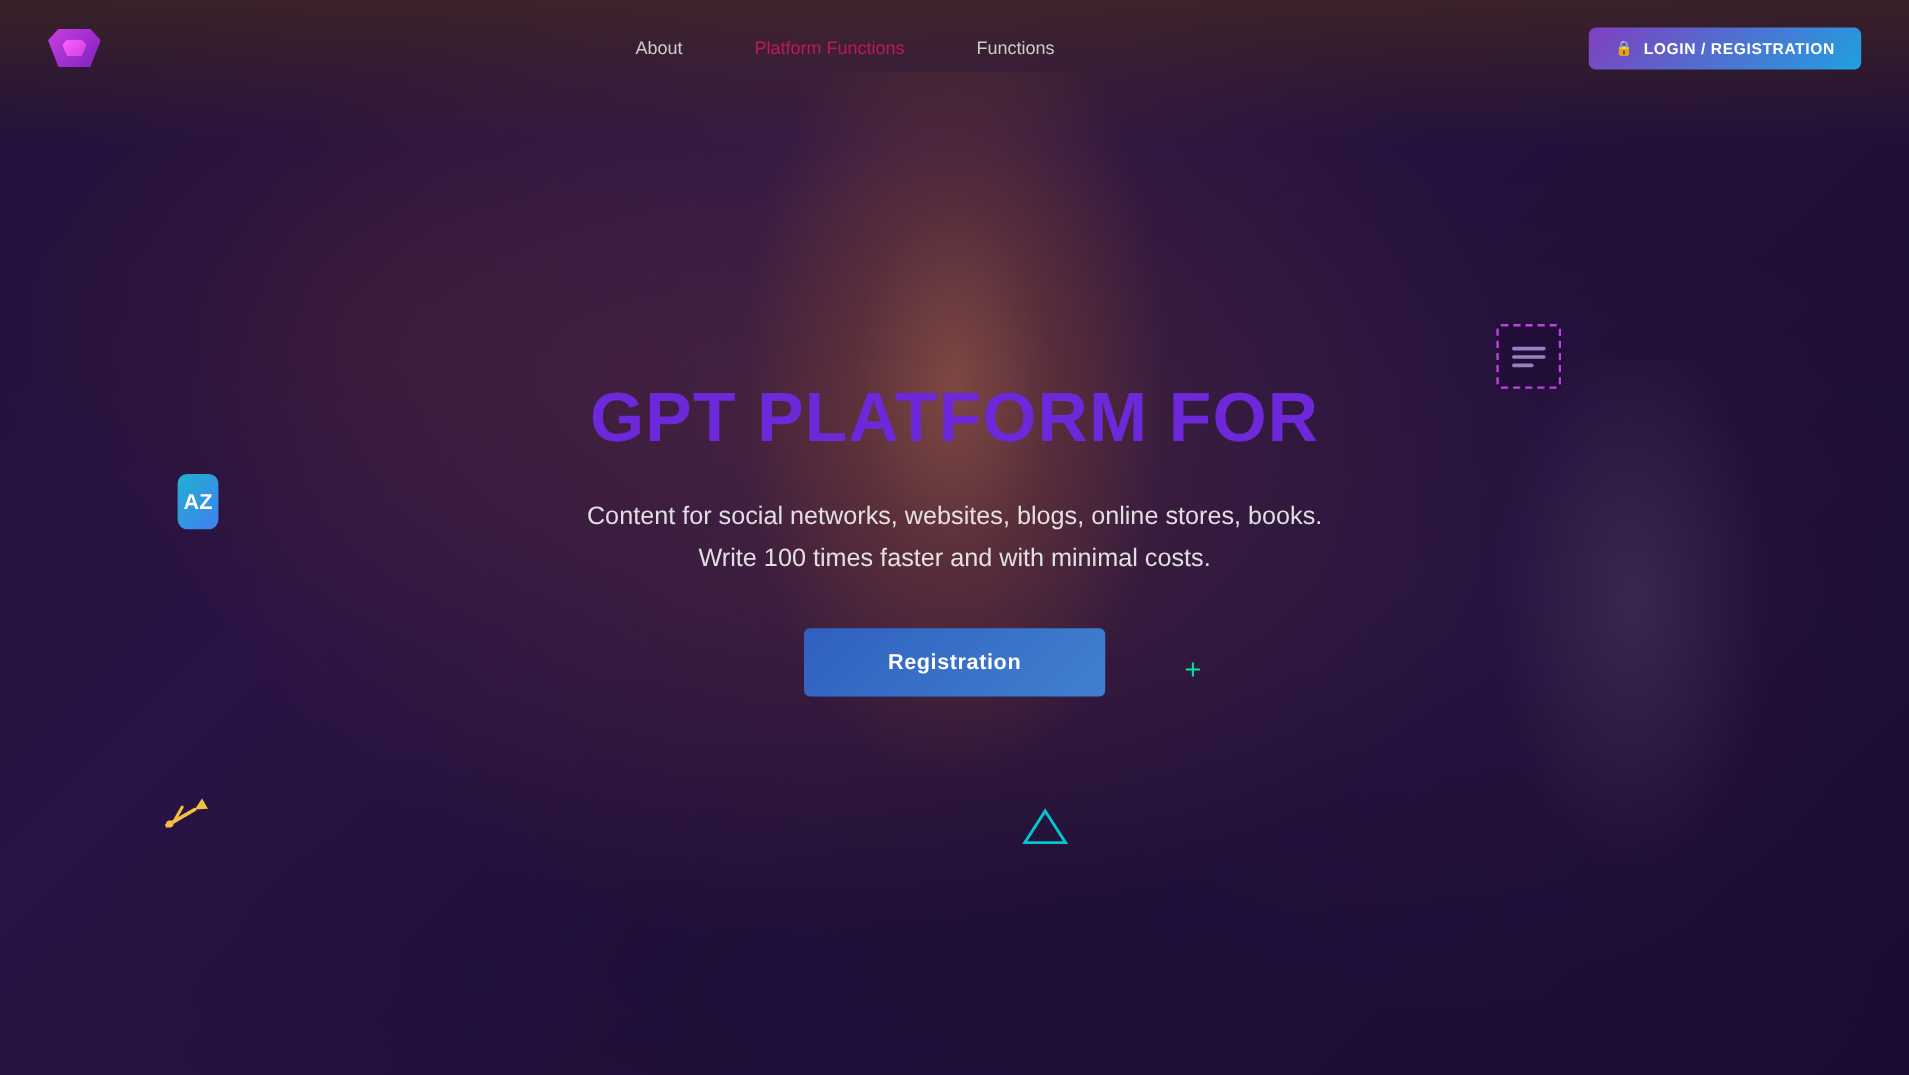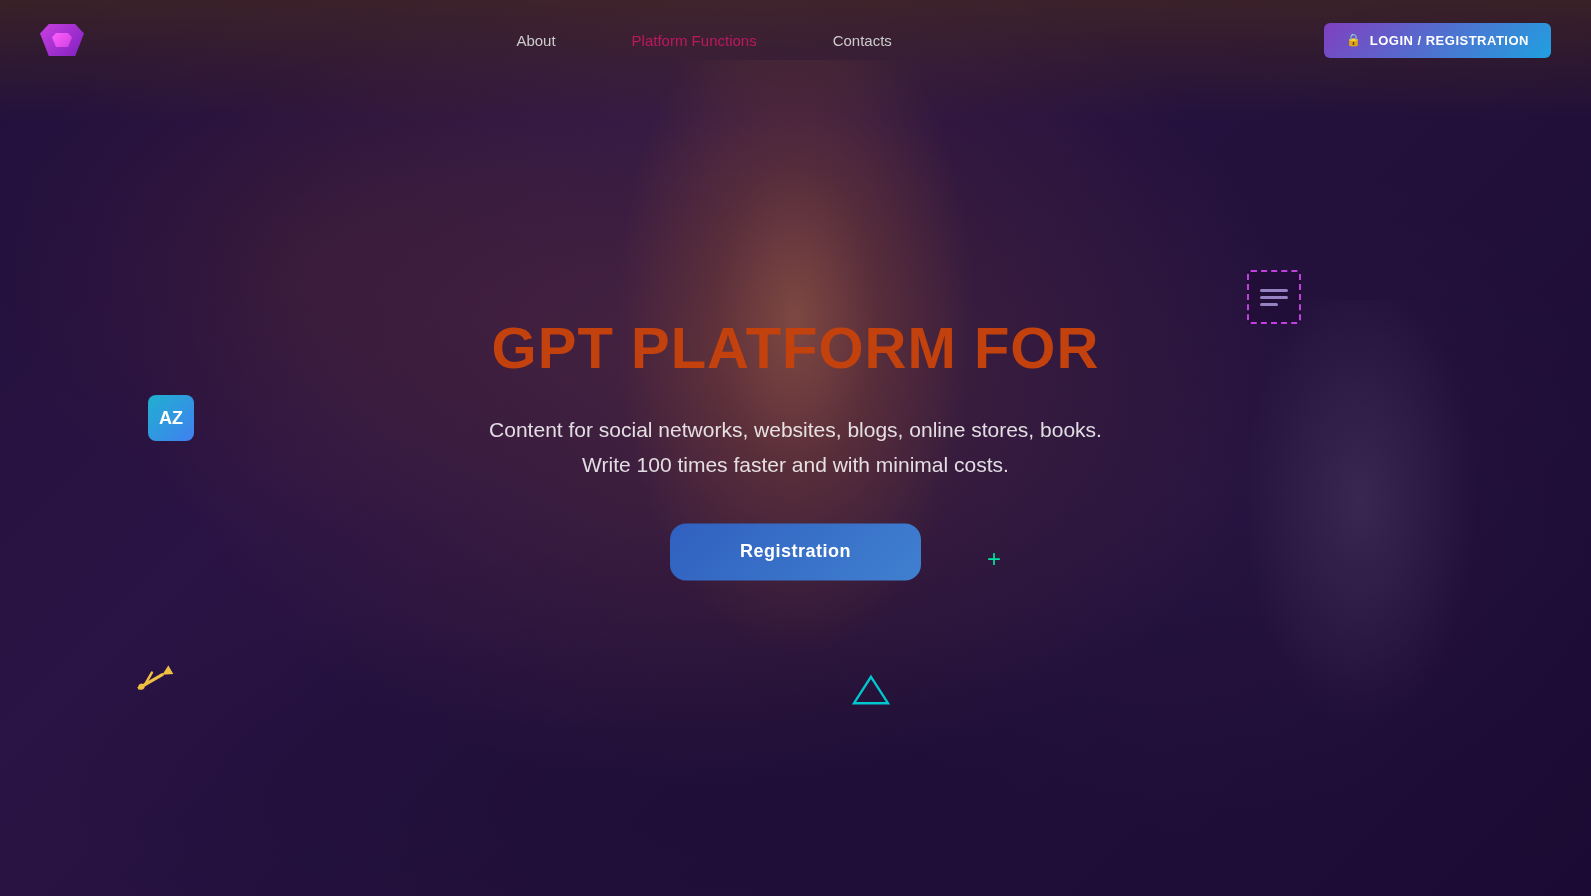--- a/index.html
+++ b/index.html
@@ -109,21 +109,21 @@
       width: 20px;
       height: 14px;
       background: linear-gradient(135deg, #ff60ff, #d040e0);
       border-radius: 3px;
       clip-path: polygon(0% 30%, 20% 0%, 80% 0%, 100% 30%, 80% 100%, 20% 100%);
     }
 
     .nav-links {
       display: flex;
       align-items: center;
-      gap: 76px;
+      gap: 60px;
     }
 
     .nav-link {
       color: #ccc;
       text-decoration: none;
       font-size: 15px;
       font-weight: 400;
       cursor: pointer;
       transition: color 0.2s;
     }
@@ -158,21 +158,21 @@
       left: 50%;
       transform: translate(-50%, -50%);
       text-align: center;
       z-index: 10;
       width: 800px;
     }
 
     .hero-title {
       font-size: 58px;
       font-weight: 900;
-      color: #c2410c;
+      color: #6d28d9;
       line-height: 1.15;
       text-transform: uppercase;
       margin-bottom: 30px;
       letter-spacing: 1px;
     }
 
     .hero-subtitle {
       font-size: 21px;
       color: rgba(255, 255, 255, 0.85);
       line-height: 1.7;
@@ -180,34 +180,34 @@
       max-width: 620px;
       margin-left: auto;
       margin-right: auto;
     }
 
     .register-btn {
       background: linear-gradient(135deg, #3060c0, #4080d0);
       color: white;
       border: none;
       padding: 18px 70px;
-      border-radius: 16px;
+      border-radius: 5px;
       font-size: 18px;
       font-weight: 600;
       cursor: pointer;
       letter-spacing: 0.5px;
     }
 
     
     .deco-az {
       position: absolute;
       left: 148px;
       top: 395px;
       z-index: 10;
-      width: 46px;
+      width: 34px;
       height: 46px;
       background: linear-gradient(135deg, #20b0d0, #4080f0);
       border-radius: 8px;
       display: flex;
       align-items: center;
       justify-content: center;
       font-size: 18px;
       font-weight: 900;
       color: white;
     }
@@ -288,21 +288,21 @@
 <nav>
   <div class="nav-logo">
     <div class="logo-shape">
       <div class="logo-inner"></div>
     </div>
   </div>
 
   <div class="nav-links">
     <a class="nav-link">About</a>
     <a class="nav-link active">Platform Functions</a>
-    <a class="nav-link">Contacts</a>
+    <a class="nav-link">Functions</a>
   </div>
 
   <button class="login-btn">
     <span class="lock-icon">🔒</span>
     <span>LOGIN / REGISTRATION</span>
   </button>
 </nav>
 
 <div class="hero-content">
   <h1 class="hero-title">

